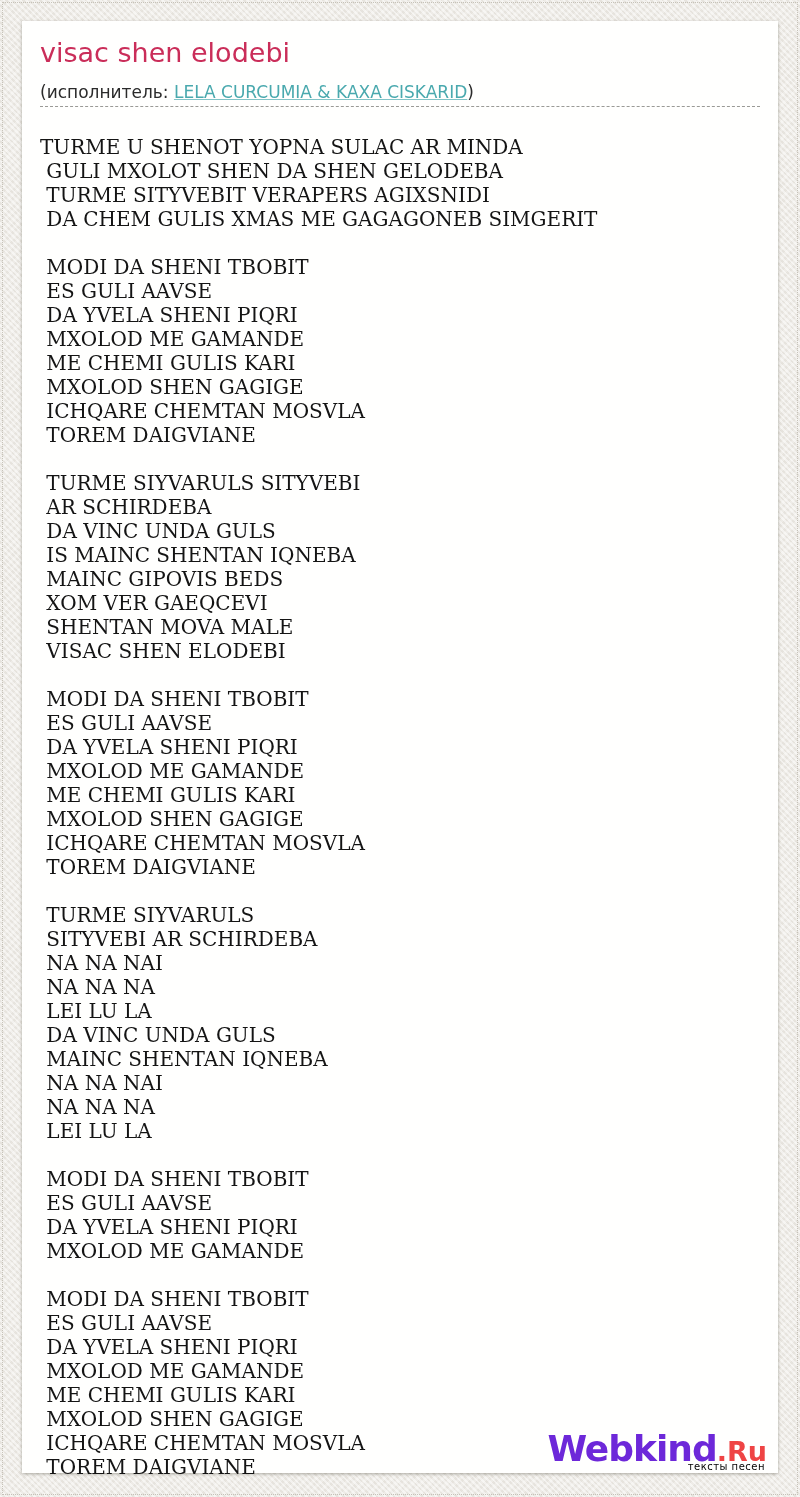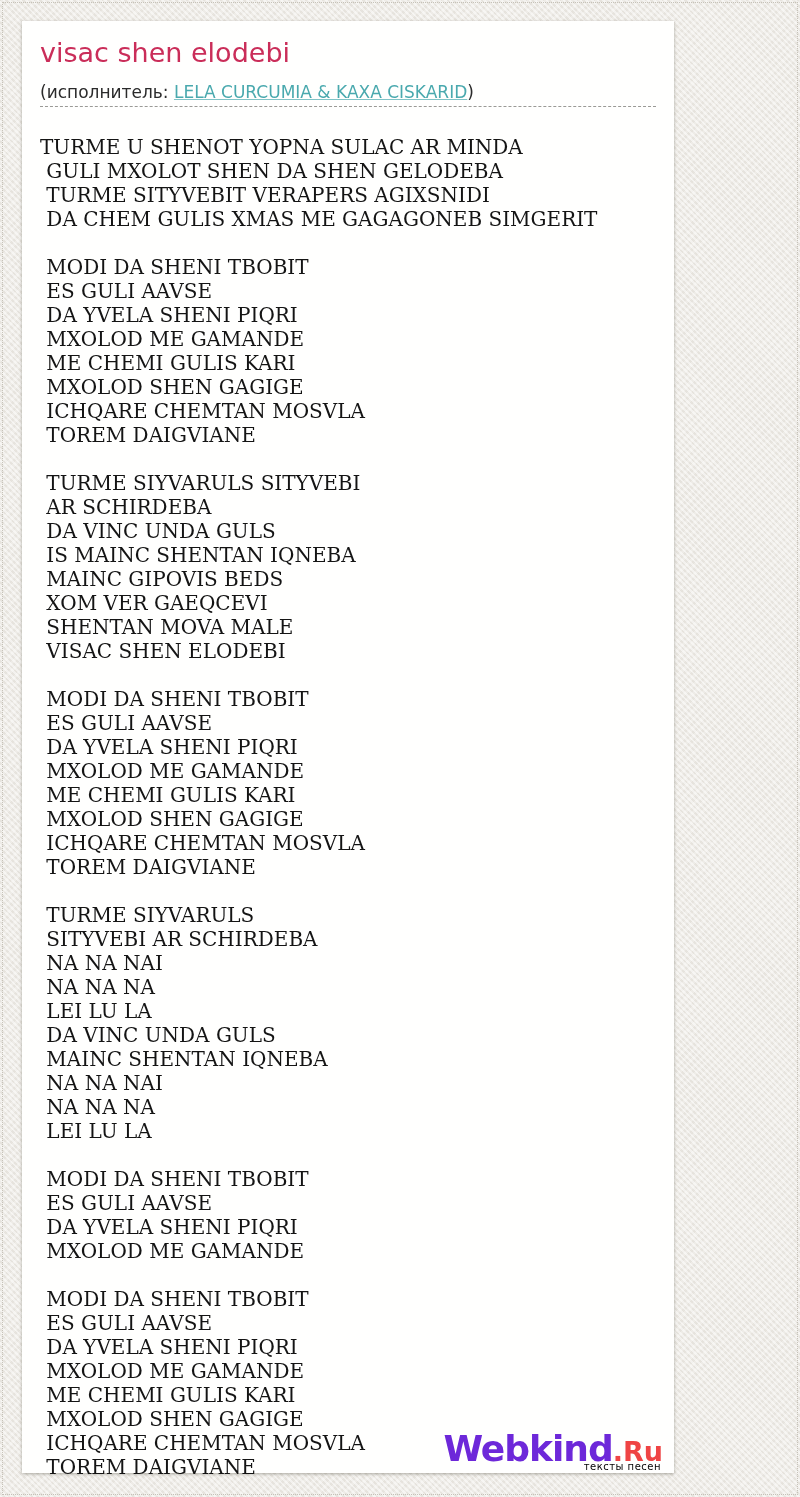--- a/index.html
+++ b/index.html
@@ -16,21 +16,21 @@
       repeating-linear-gradient(-45deg, rgba(255,255,255,0.25) 0 3px, rgba(0,0,0,0.01) 3px 6px);
   }
   .page-border {
     position: absolute; inset: 2px;
     border: 1px dotted #c6c2b8;
     pointer-events: none;
   }
   .card {
     position: absolute;
     left: 22px; top: 21px;
-    width: 652px; height: 1452px;
+    width: 756px; height: 1452px;
     background: #fffffe;
     box-shadow: 0 1px 3px rgba(110,105,95,0.55);
     padding: 16px 18px 0 18px;
   }
   .song-title {
     font-size: 27px;
     line-height: 1.15;
     font-weight: 400;
     color: #ca2d59;
   }

